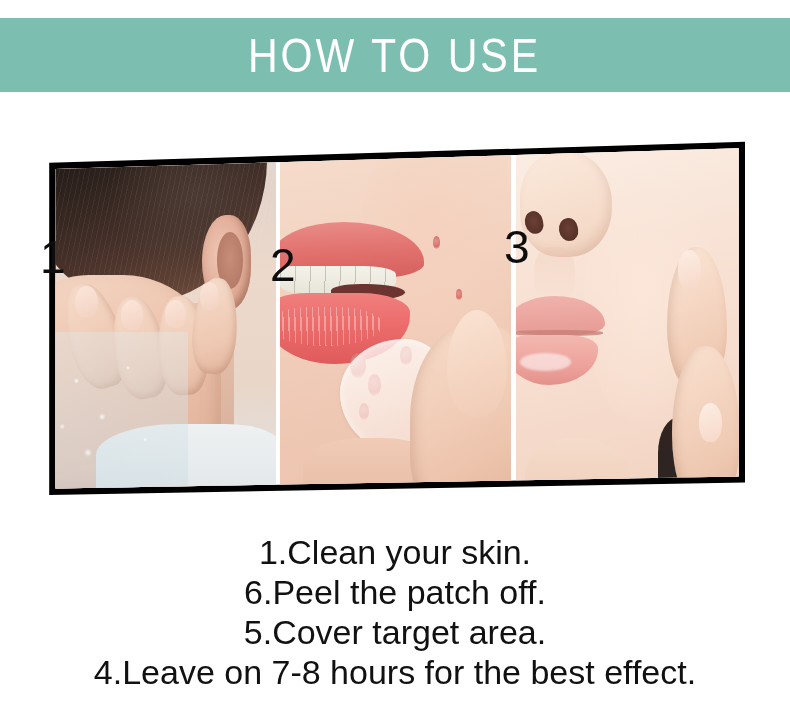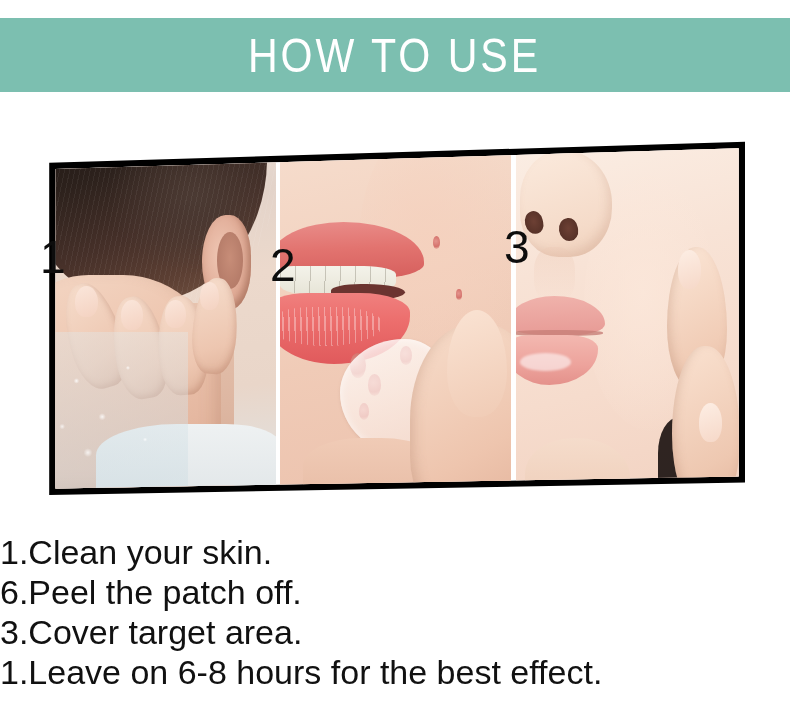--- a/index.html
+++ b/index.html
@@ -479,21 +479,21 @@
   .step-num-1 { left: 40px; top: 134px; }
   .step-num-2 { left: 270px; top: 142px; }
   .step-num-3 { left: 504px; top: 124px; }
 
   
   .instructions {
     position: absolute;
     left: 0;
     top: 532px;
     width: 790px;
-    text-align: left;
+    text-align: center;
   }
   .instruction-line {
     color: #111111;
     font-size: 34px;
     line-height: 40px;
     letter-spacing: 0px;
     font-weight: 400;
     white-space: nowrap;
     font-family: "Liberation Sans", sans-serif;
   }
@@ -584,15 +584,15 @@
 
   <div class="step-num step-num-1">1</div>
   <div class="step-num step-num-2">2</div>
   <div class="step-num step-num-3">3</div>
 
 </div>
 
 <div class="instructions">
   <div class="instruction-line">1.Clean your skin.</div>
   <div class="instruction-line">6.Peel the patch off.</div>
-  <div class="instruction-line">3.Cover target area.</div>
-  <div class="instruction-line">1.Leave on 6-8 hours for the best effect.</div>
+  <div class="instruction-line">5.Cover target area.</div>
+  <div class="instruction-line">4.Leave on 7-8 hours for the best effect.</div>
 </div>
 
 </body></html>

